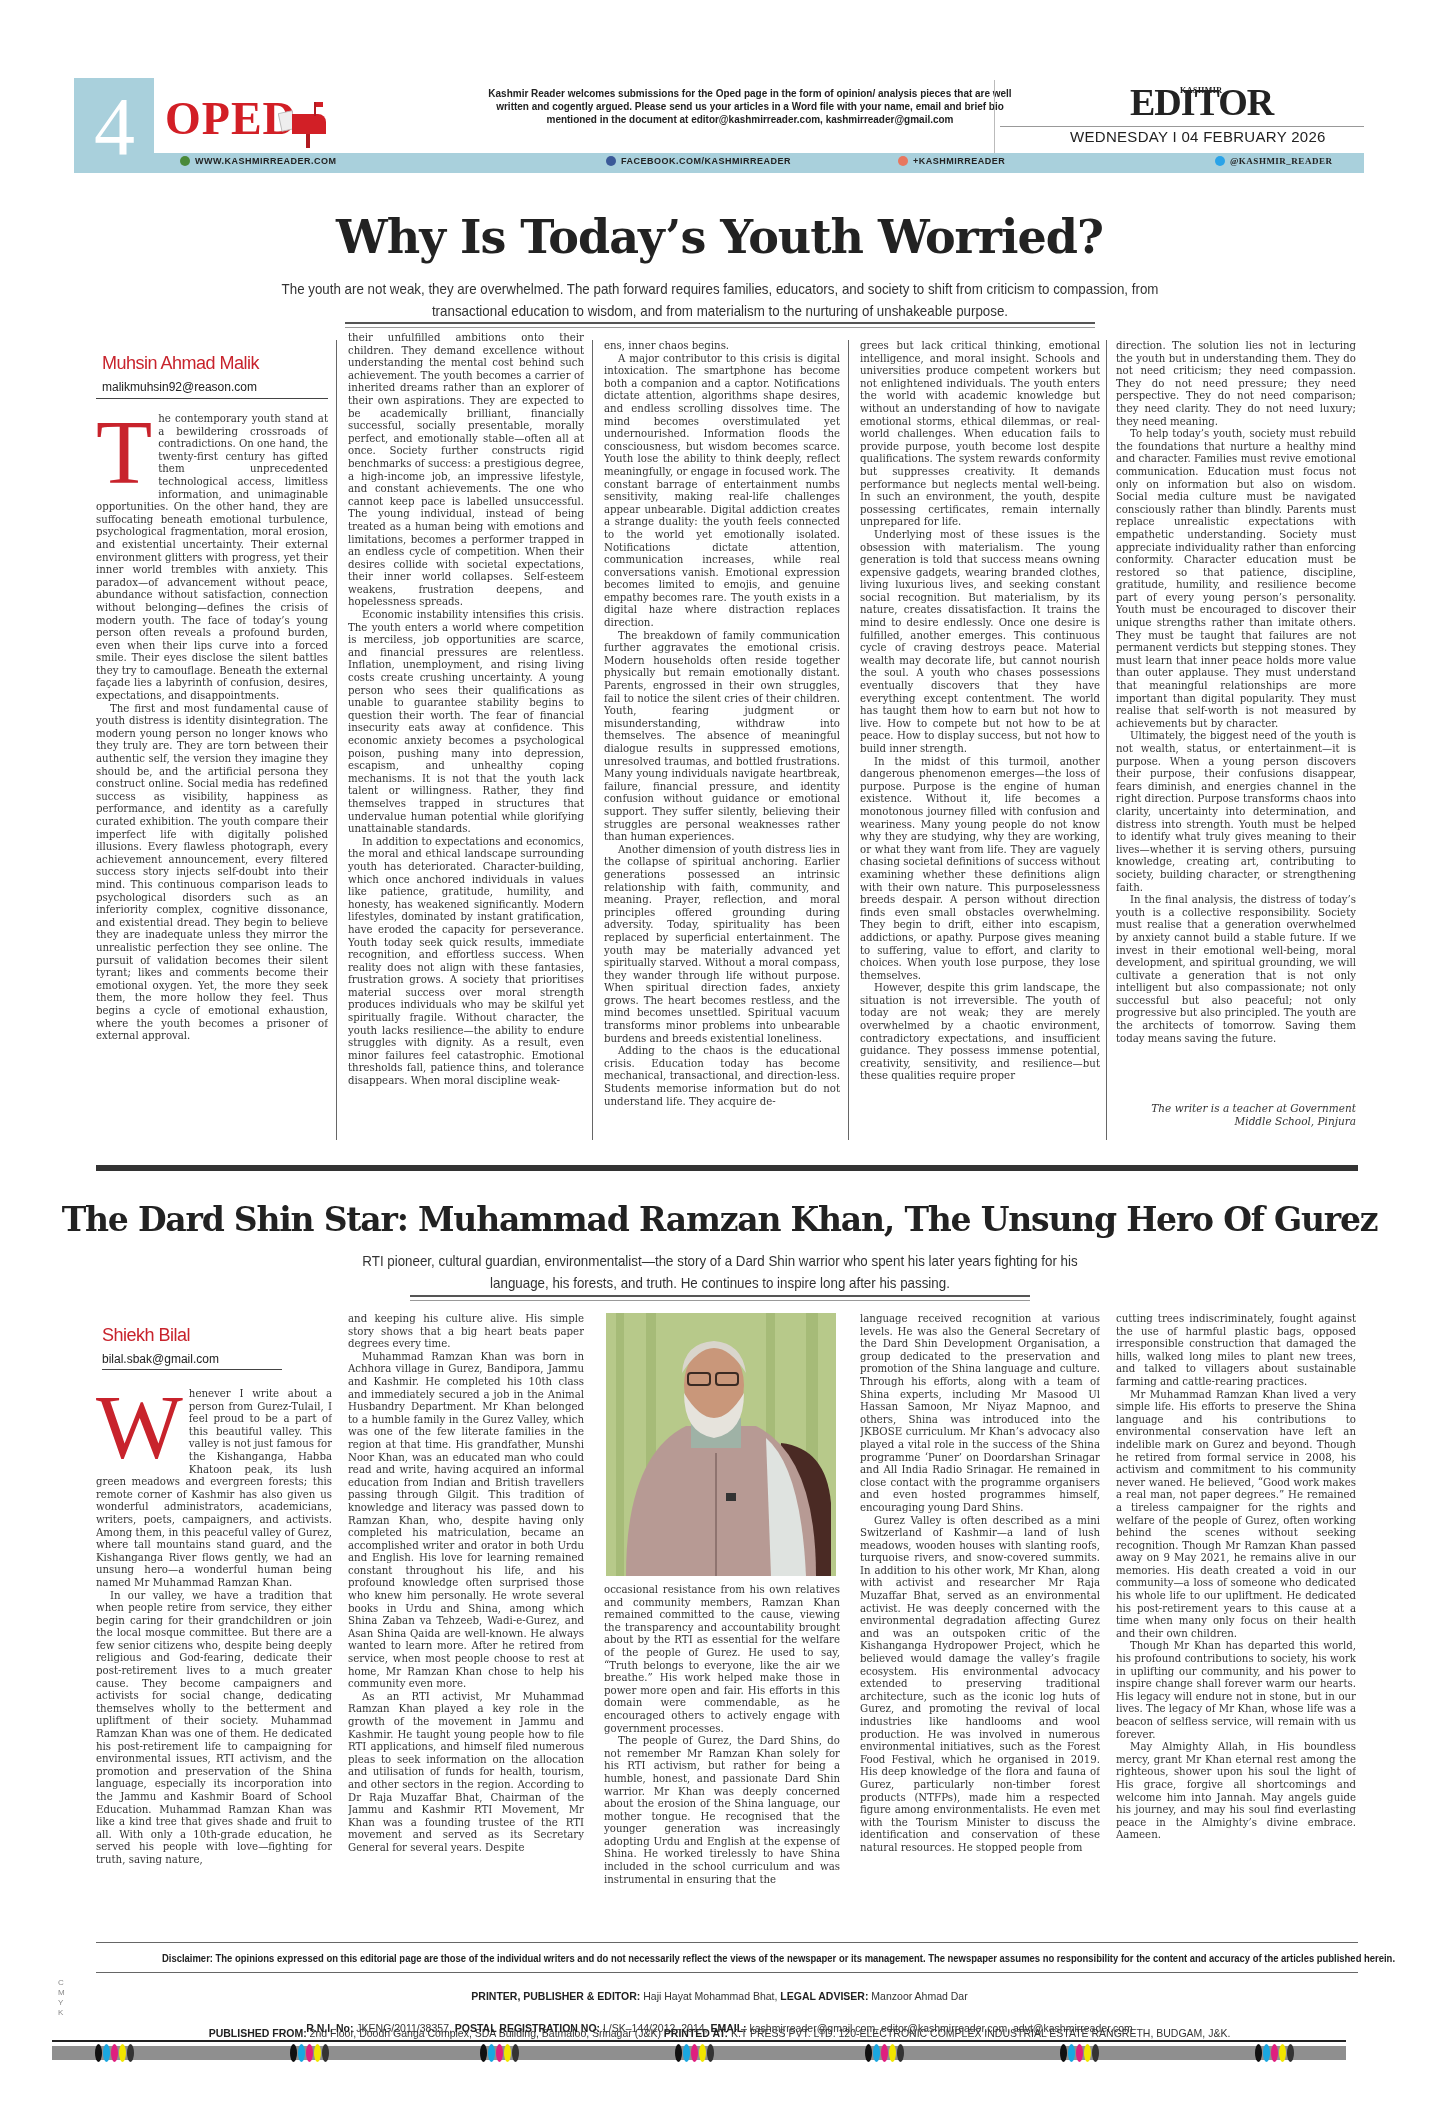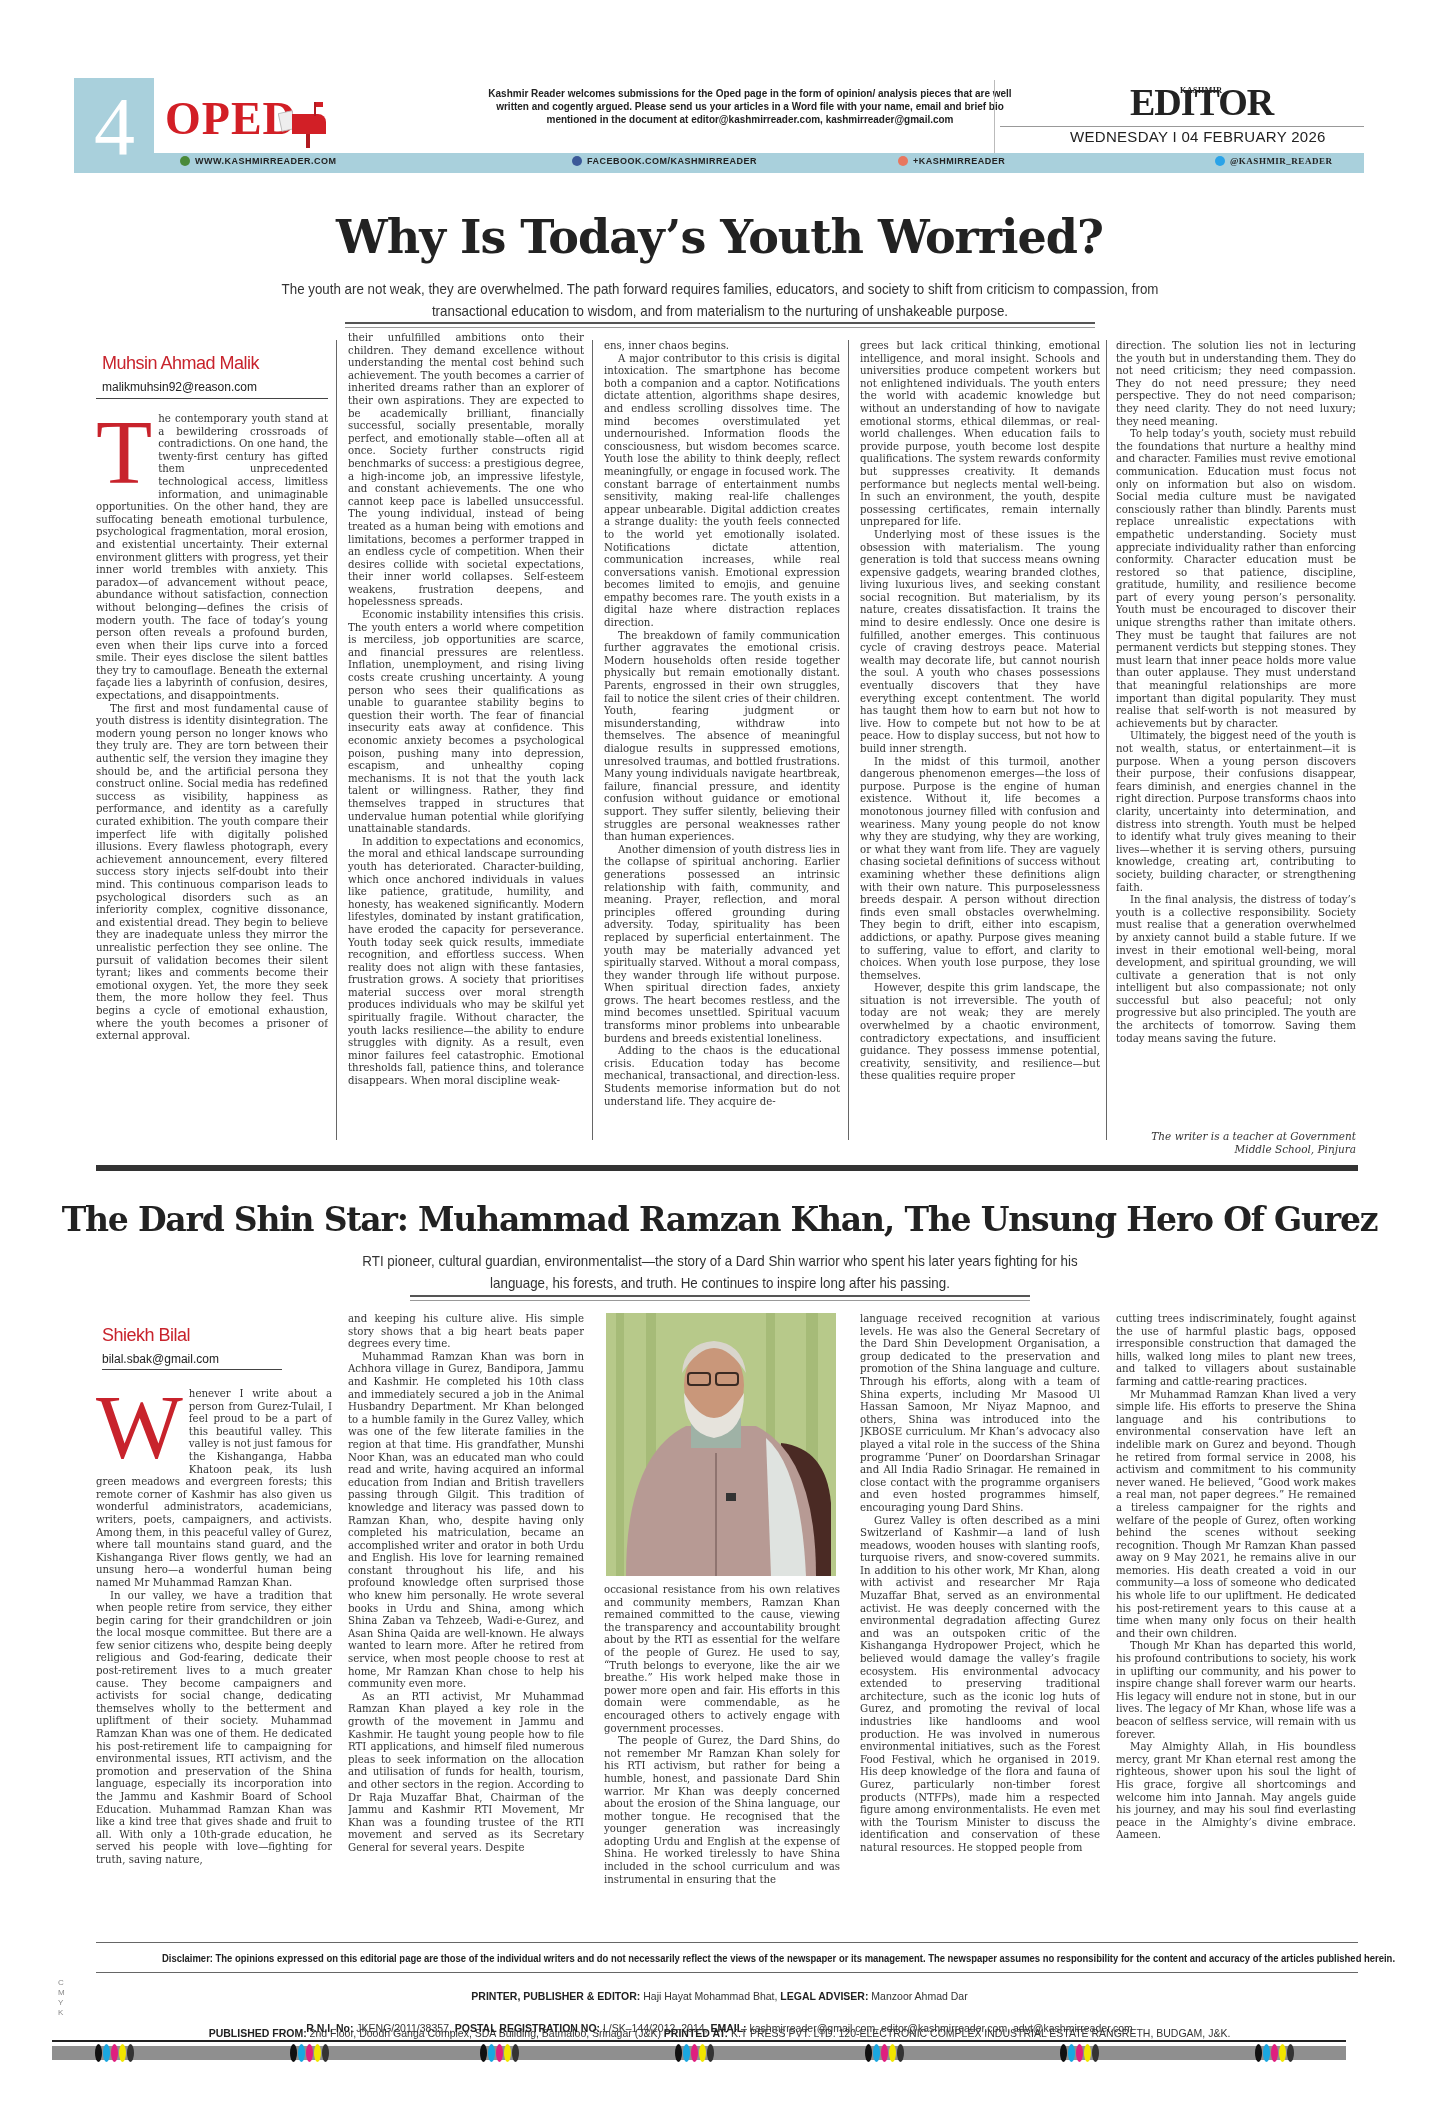--- a/index.html
+++ b/index.html
@@ -57,21 +57,21 @@
 <div class="vsep"></div>
 <div class="logo">EDITOR</div>
 <div class="logo-small">KASHMIR</div>
 <div class="logo-rule"></div>
 <div class="dateline">WEDNESDAY  I 04  FEBRUARY 2026</div>
 <div class="social-bar"></div>
 <div class="social" style="left:180px;">
   <span class="ico" style="background:#4a8a3a"></span>
   <span>WWW.KASHMIRREADER.COM</span>
 </div>
-<div class="social" style="left:572px;">
+<div class="social" style="left:606px;">
   <span class="ico" style="background:#3b5998"></span>
   <span>FACEBOOK.COM/KASHMIRREADER</span>
 </div>
 <div class="social" style="left:898px;">
   <span class="ico" style="background:#e8775f"></span>
   <span>+KASHMIRREADER</span>
 </div>
 <div class="social" style="left:1215px;font-family:Liberation Serif, serif;">
   <span class="ico" style="background:#2aa3e8"></span>
   <span>@KASHMIR_READER</span>
@@ -110,21 +110,21 @@
     <p>In the midst of this turmoil, another dangerous phenomenon emerges—the loss of purpose. Purpose is the engine of human existence. Without it, life becomes a monotonous journey filled with confusion and weariness. Many young people do not know why they are studying, why they are working, or what they want from life. They are vaguely chasing societal definitions of success without examining whether these definitions align with their own nature. This purposelessness breeds despair. A person without direction finds even small obstacles overwhelming. They begin to drift, either into escapism, addictions, or apathy. Purpose gives meaning to suffering, value to effort, and clarity to choices. When youth lose purpose, they lose themselves.</p>
     <p>However, despite this grim landscape, the situation is not irreversible. The youth of today are not weak; they are merely overwhelmed by a chaotic environment, contradictory expectations, and insufficient guidance. They possess immense potential, creativity, sensitivity, and resilience—but these qualities require proper</p>
   </div>
 <div class="colrule" style="left:1106px;top:340px;height:800px;"></div>
 <div class="col" style="left:1116px;top:340px;width:240px;height:760px;">
     <p class="first">direction. The solution lies not in lecturing the youth but in understanding them. They do not need criticism; they need compassion. They do not need pressure; they need perspective. They do not need comparison; they need clarity. They do not need luxury; they need meaning.</p>
     <p>To help today’s youth, society must rebuild the foundations that nurture a healthy mind and character. Families must revive emotional communication. Education must focus not only on information but also on wisdom. Social media culture must be navigated consciously rather than blindly. Parents must replace unrealistic expectations with empathetic understanding. Society must appreciate individuality rather than enforcing conformity. Character education must be restored so that patience, discipline, gratitude, humility, and resilience become part of every young person’s personality. Youth must be encouraged to discover their unique strengths rather than imitate others. They must be taught that failures are not permanent verdicts but stepping stones. They must learn that inner peace holds more value than outer applause. They must understand that meaningful relationships are more important than digital popularity. They must realise that self-worth is not measured by achievements but by character.</p>
     <p>Ultimately, the biggest need of the youth is not wealth, status, or entertainment—it is purpose. When a young person discovers their purpose, their confusions disappear, fears diminish, and energies channel in the right direction. Purpose transforms chaos into clarity, uncertainty into determination, and distress into strength. Youth must be helped to identify what truly gives meaning to their lives—whether it is serving others, pursuing knowledge, creating art, contributing to society, building character, or strengthening faith.</p>
     <p>In the final analysis, the distress of today’s youth is a collective responsibility. Society must realise that a generation overwhelmed by anxiety cannot build a stable future. If we invest in their emotional well-being, moral development, and spiritual grounding, we will cultivate a generation that is not only intelligent but also compassionate; not only successful but also peaceful; not only progressive but also principled. The youth are the architects of tomorrow. Saving them today means saving the future.</p>
   </div>
-<div class="writer-note" style="left:1130px;top:1130px;width:226px;">The writer is a teacher at Government Middle School, Pinjura</div>
+<div class="writer-note" style="left:1130px;top:1102px;width:226px;">The writer is a teacher at Government Middle School, Pinjura</div>
 
 <div class="section-rule"></div>
 
 <div class="headline" style="top:1200px;font-size:33px;letter-spacing:-1.2px;">The Dard Shin Star: Muhammad Ramzan Khan, The Unsung Hero Of Gurez</div>
 <div class="standfirst" style="left:320px;width:800px;top:1250px;">RTI pioneer, cultural guardian, environmentalist—the story of a Dard Shin warrior who spent his later years fighting for his language, his forests, and truth. He continues to inspire long after his passing.</div>
 <div class="hr-double" style="left:410px;top:1295px;width:620px;"></div>
 
 <div class="byline-name" style="left:102px;top:1325px;">Shiekh Bilal</div>
 <div class="byline-email" style="left:102px;top:1352px;">bilal.sbak@gmail.com</div>
 <div class="byline-rule" style="left:102px;top:1369px;width:180px;"></div>

